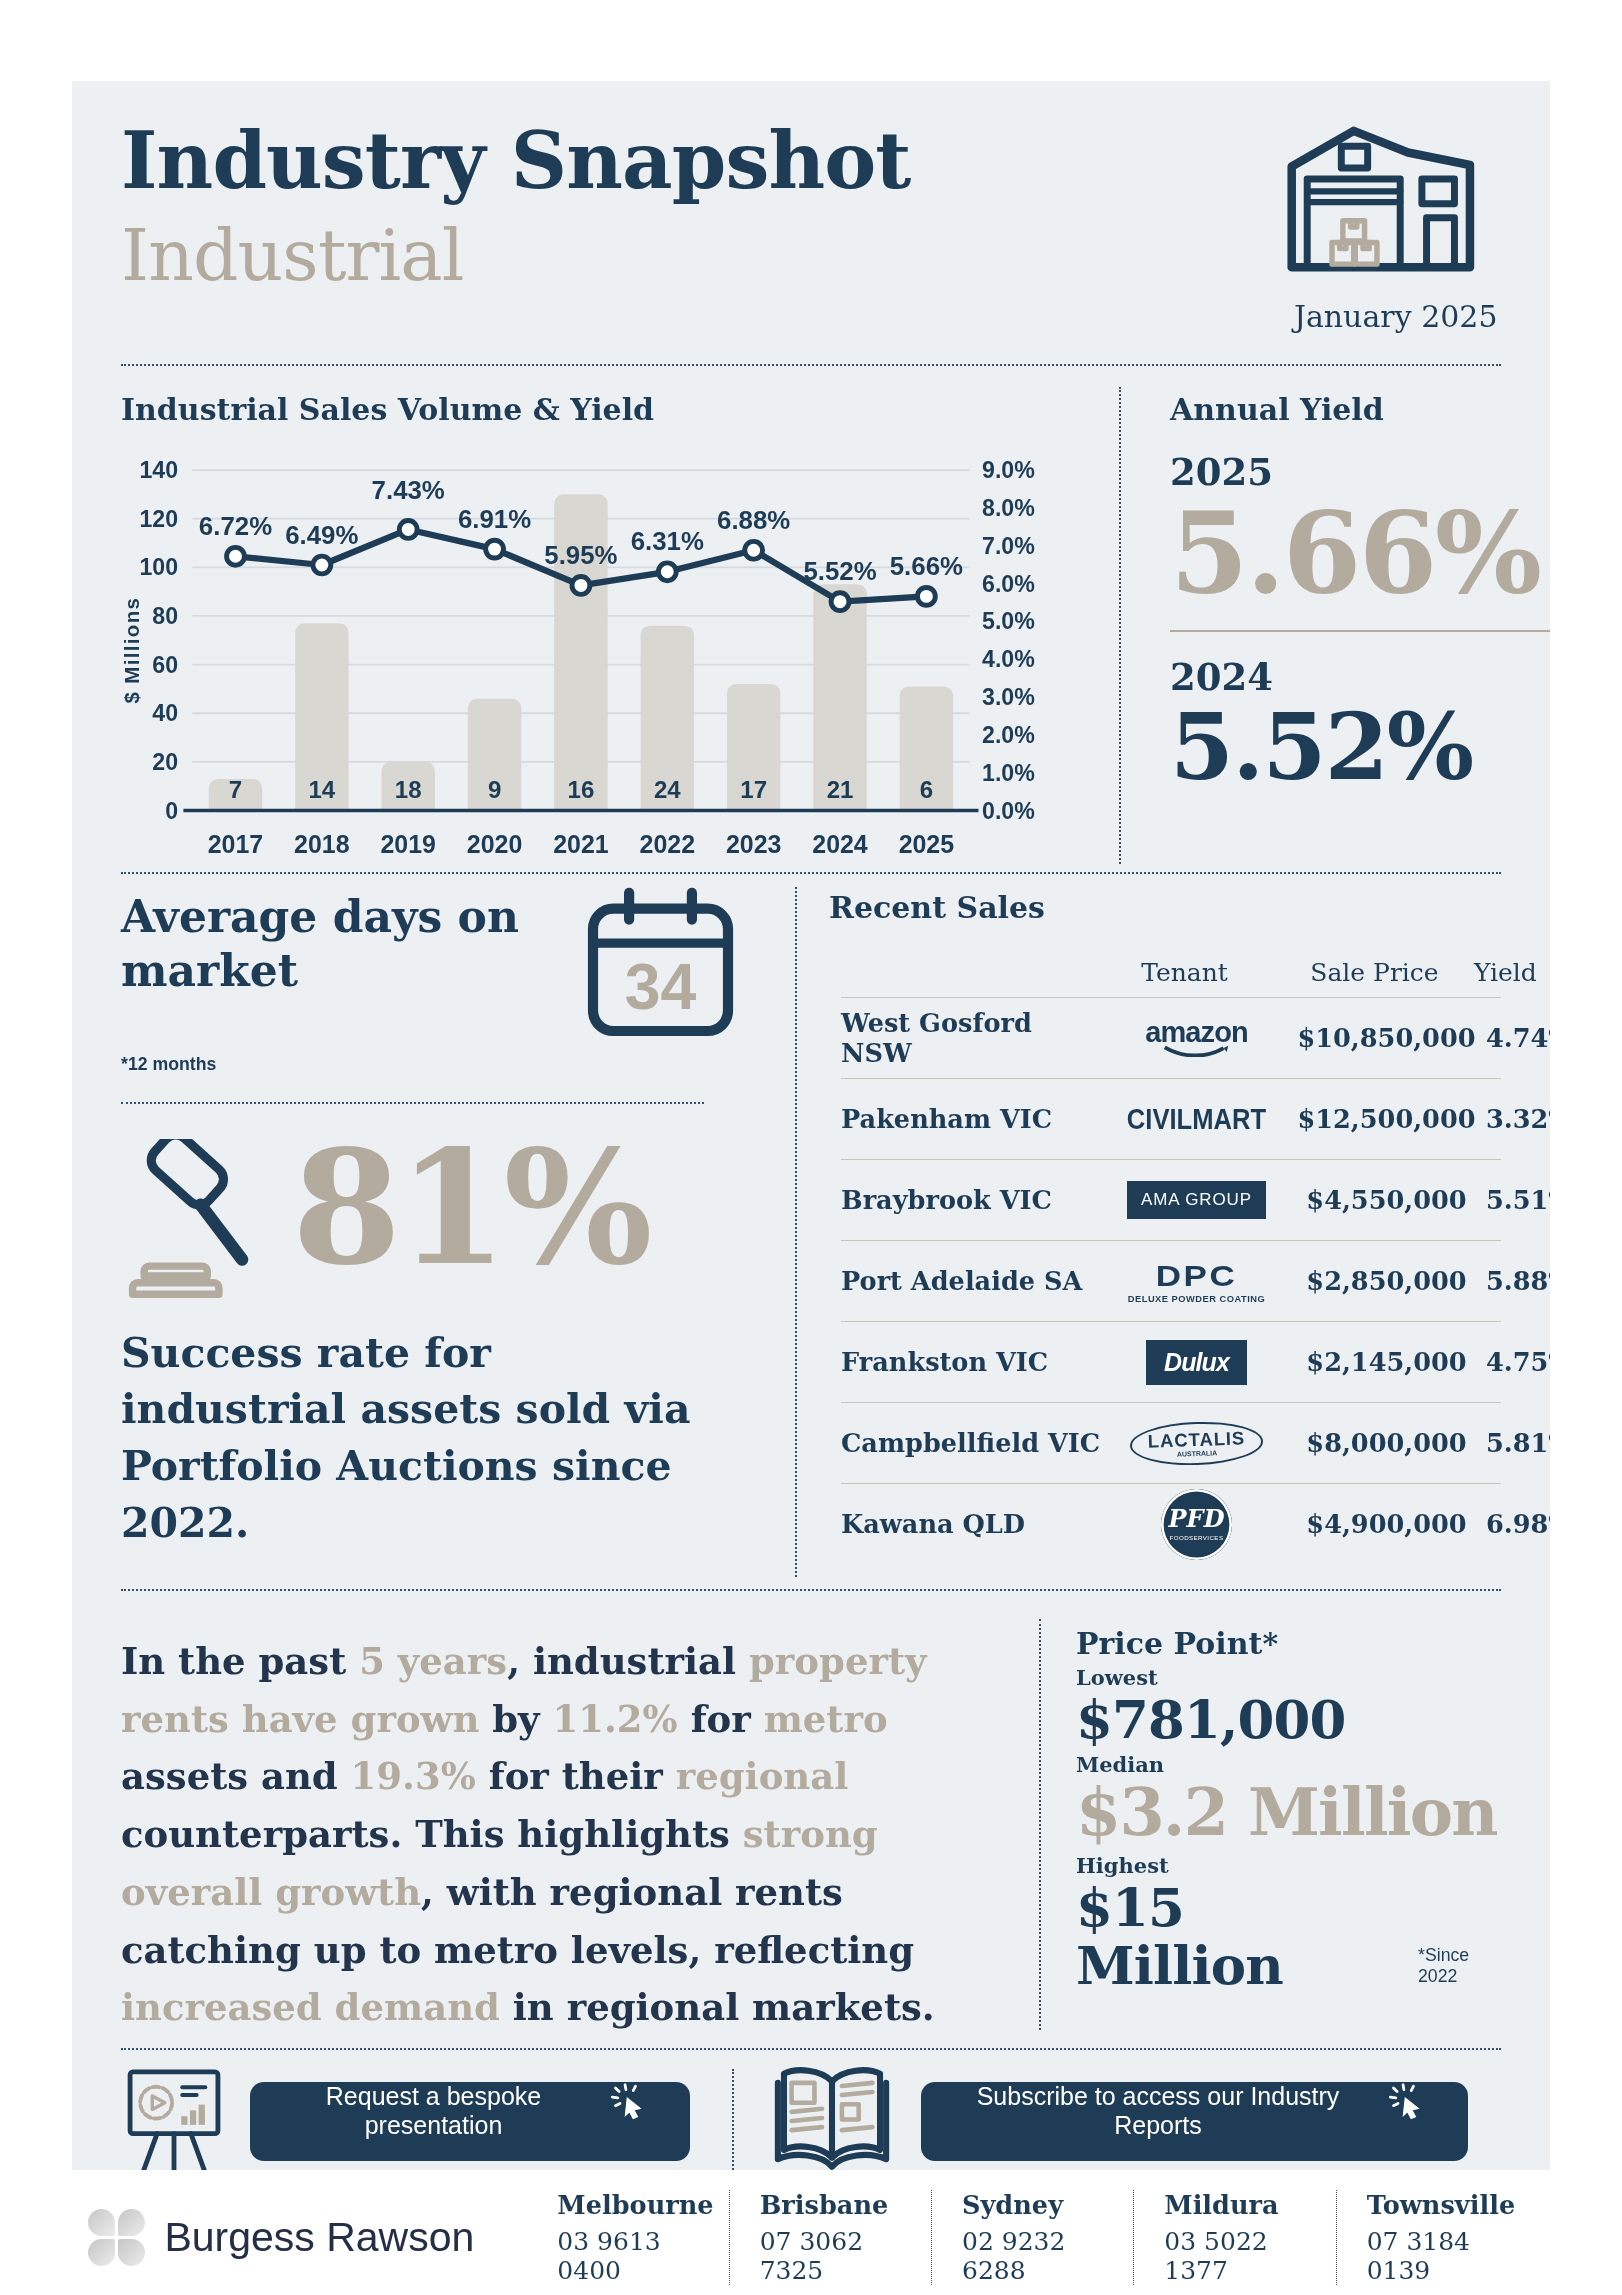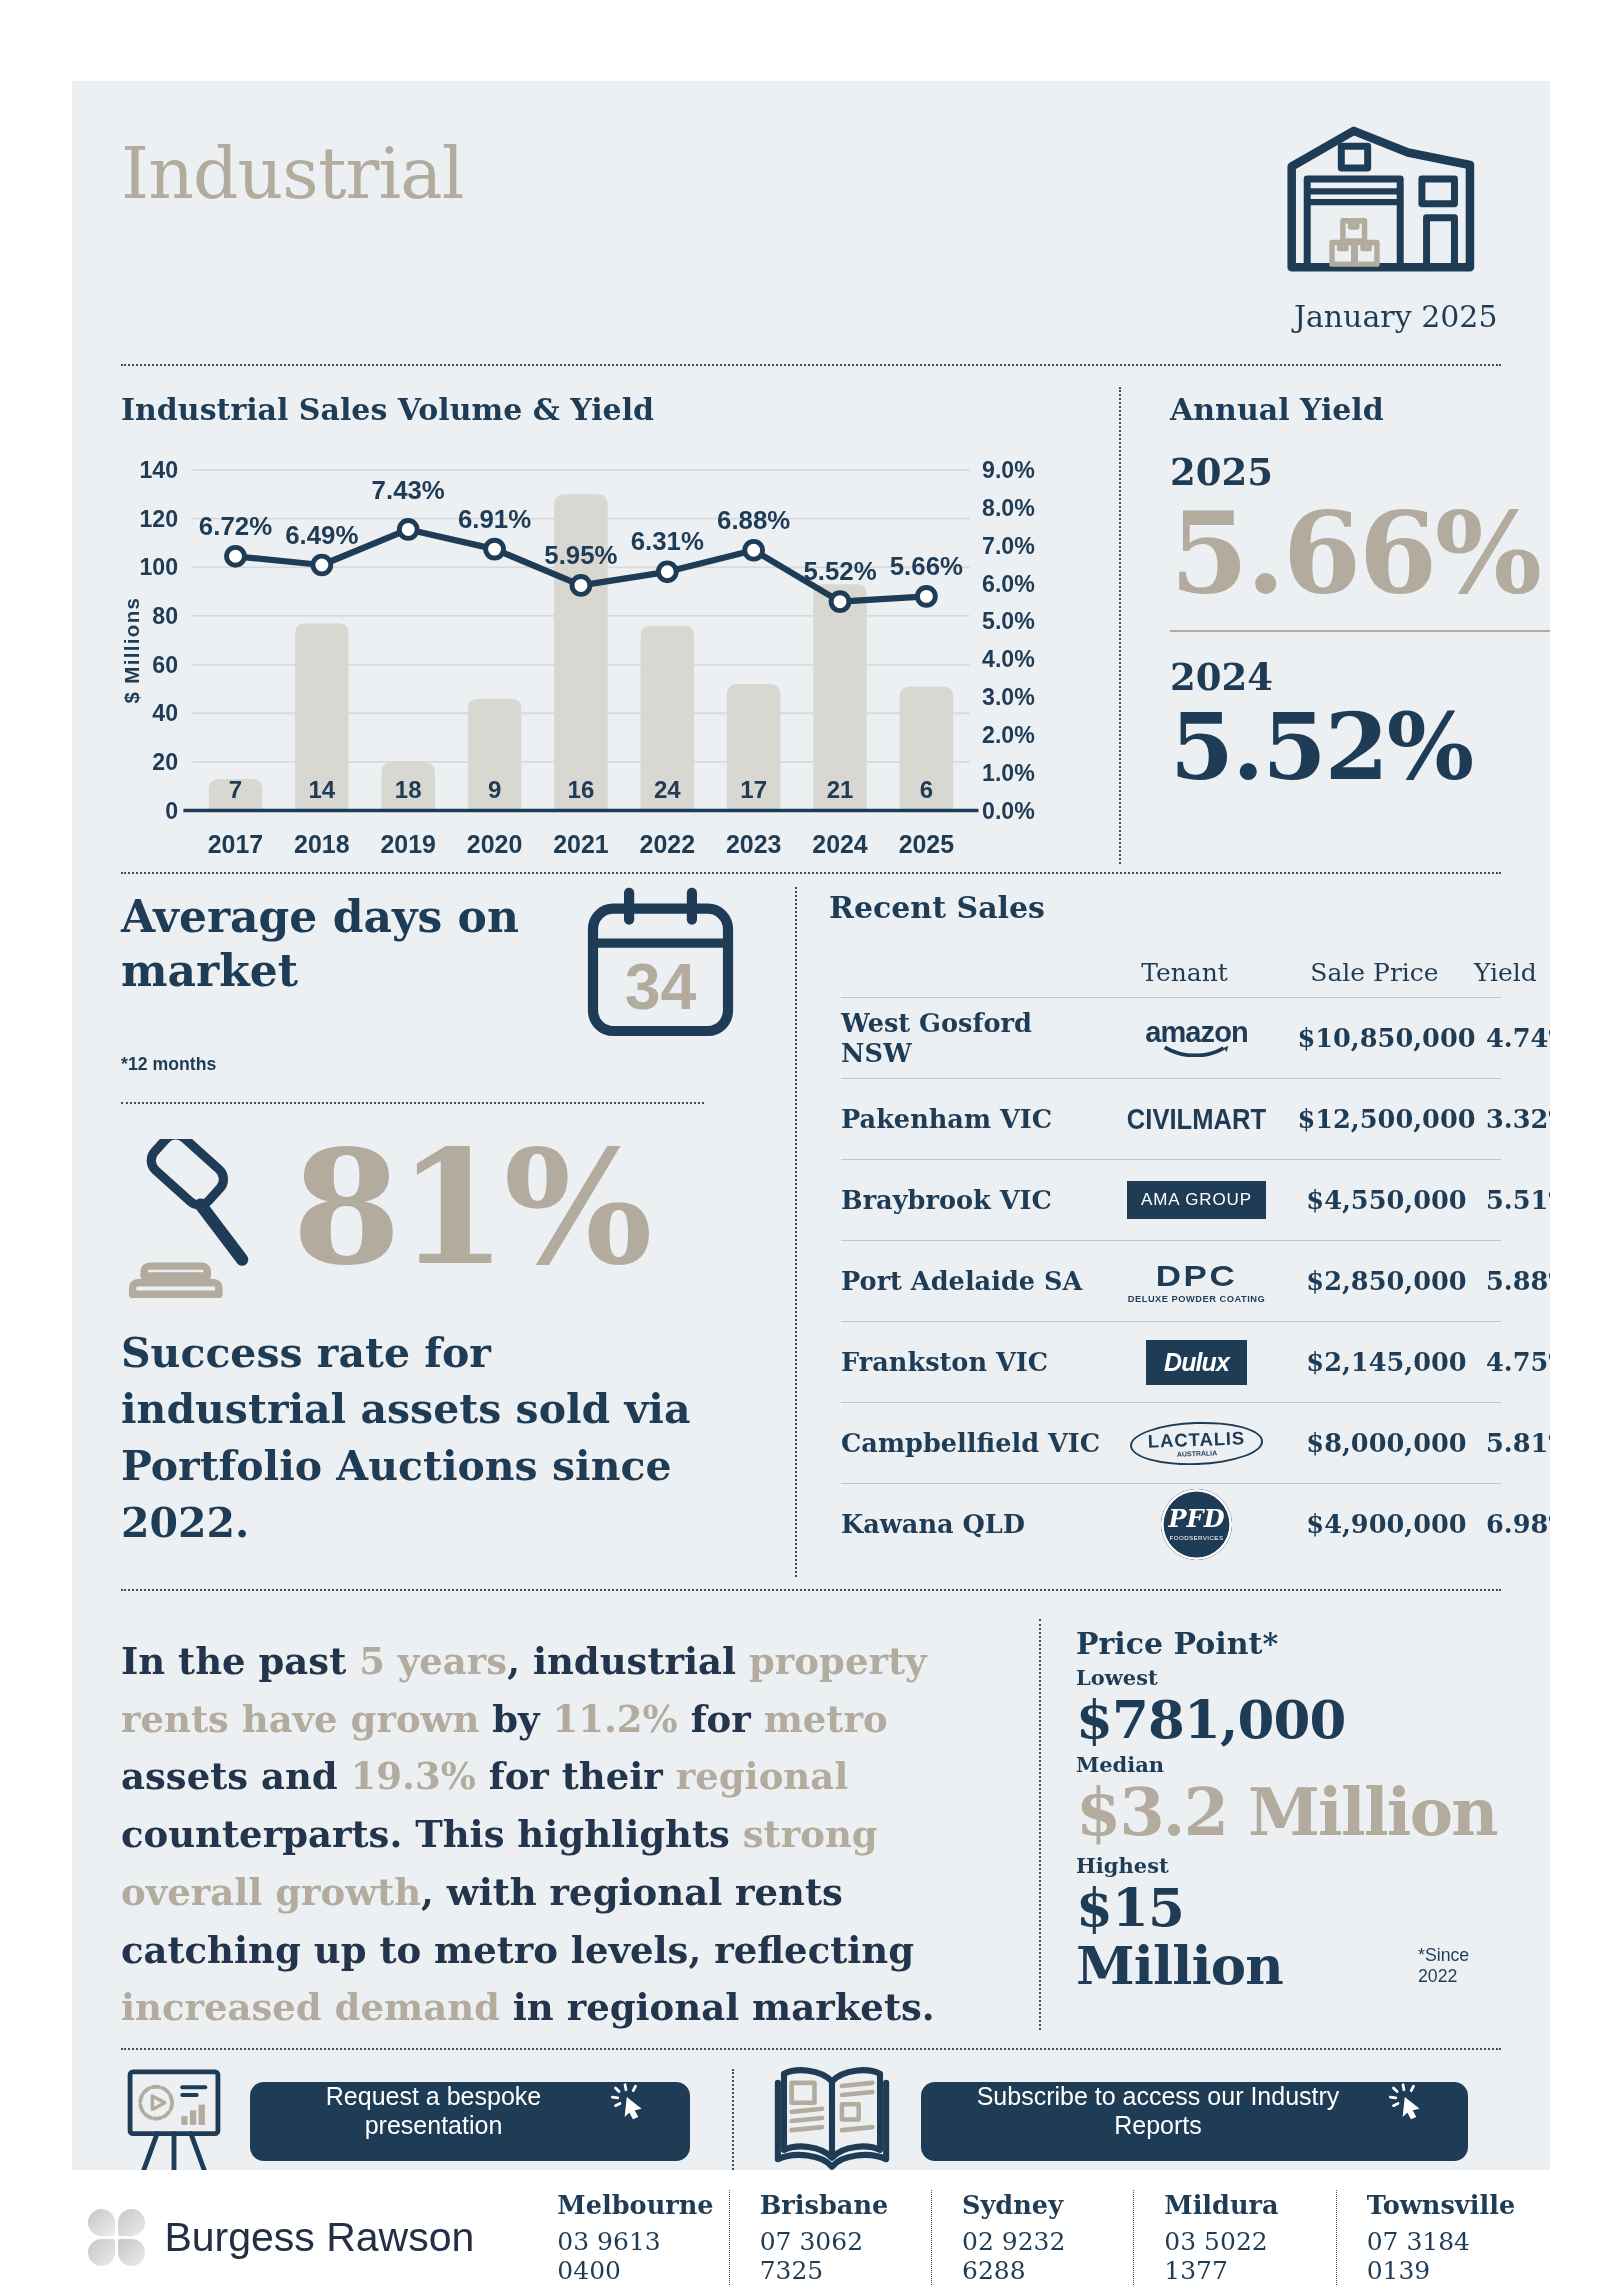--- a/index.html
+++ b/index.html
@@ -138,20 +138,21 @@
 
   svg text{font-family:"Liberation Sans",sans-serif;}
 </style>
 </head>
 <body>
 
 <div class="page">
   <div class="content">
 
     <div class="sec-header">
+      <div class="page-title">Industry Snapshot</div>
       <div class="page-subtitle">Industrial</div>
       <div class="header-right">
         <svg class="warehouse" viewBox="0 0 260 200" fill="none" stroke="#1e3c55" stroke-width="11" stroke-linejoin="round" stroke-linecap="round">
           <path d="M18,190 L18,60 L98,14 L168,42 L248,58 L248,190 Z"></path>
           <rect x="82" y="34" width="34" height="28" stroke-width="9"></rect>
           <path d="M38,190 V76 H158 V190" stroke-width="9"></path>
           <line x1="38" y1="92" x2="158" y2="92" stroke-width="8"></line>
           <line x1="38" y1="106" x2="158" y2="106" stroke-width="8"></line>
           <rect x="186" y="76" width="42" height="32" stroke-width="9"></rect>
           <path d="M192,190 V126 H228 V190" stroke-width="9"></path>

